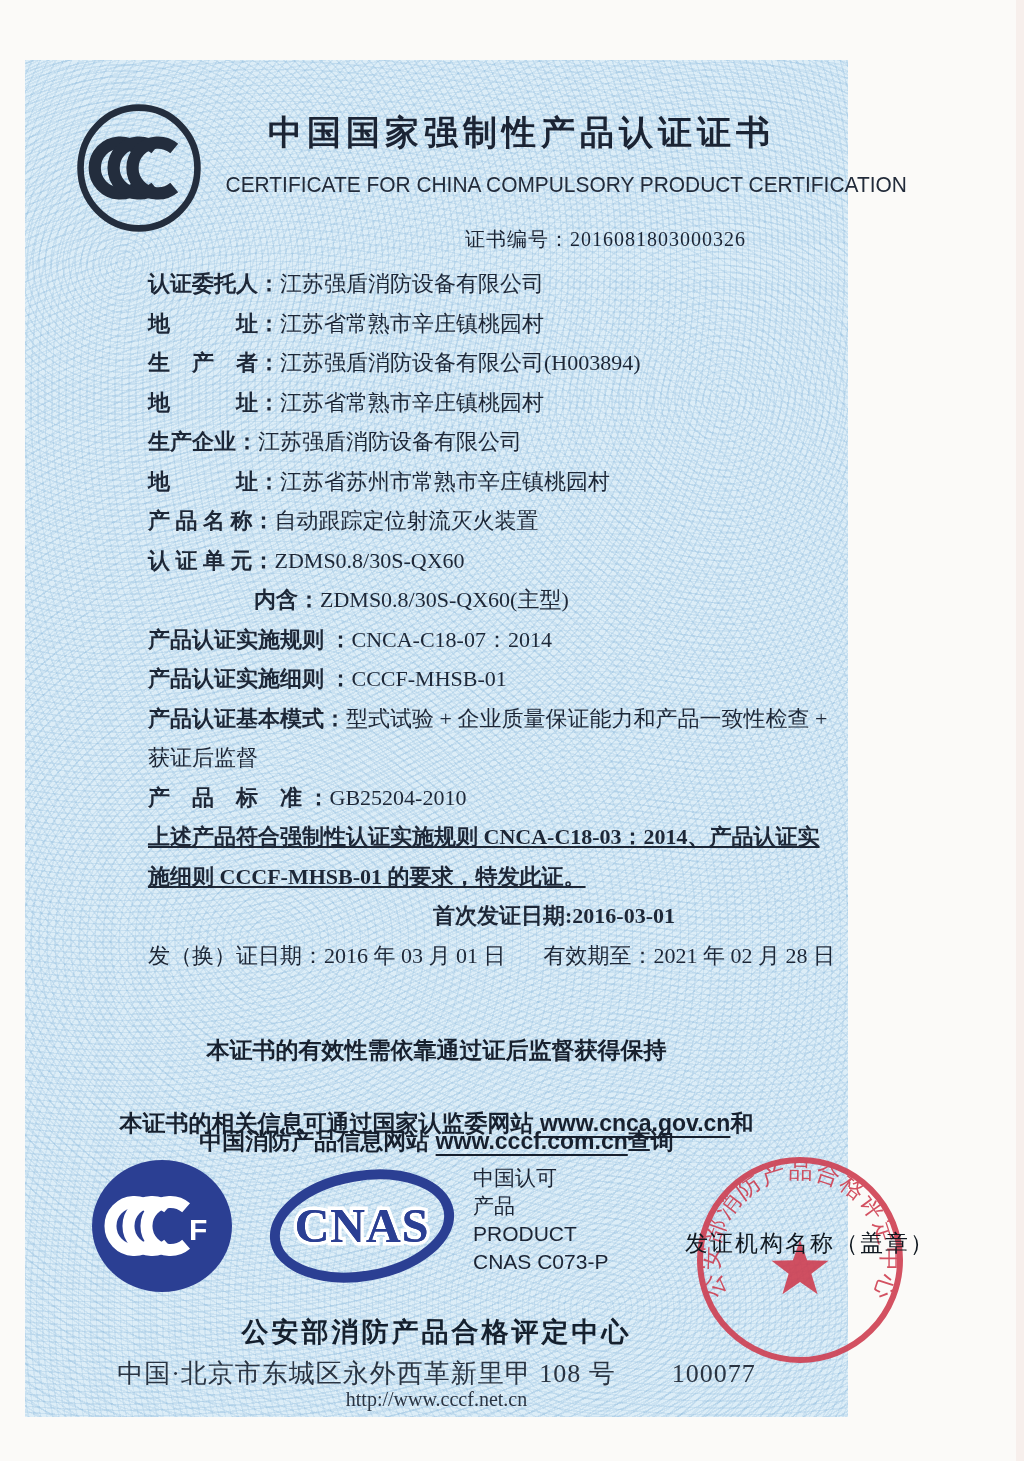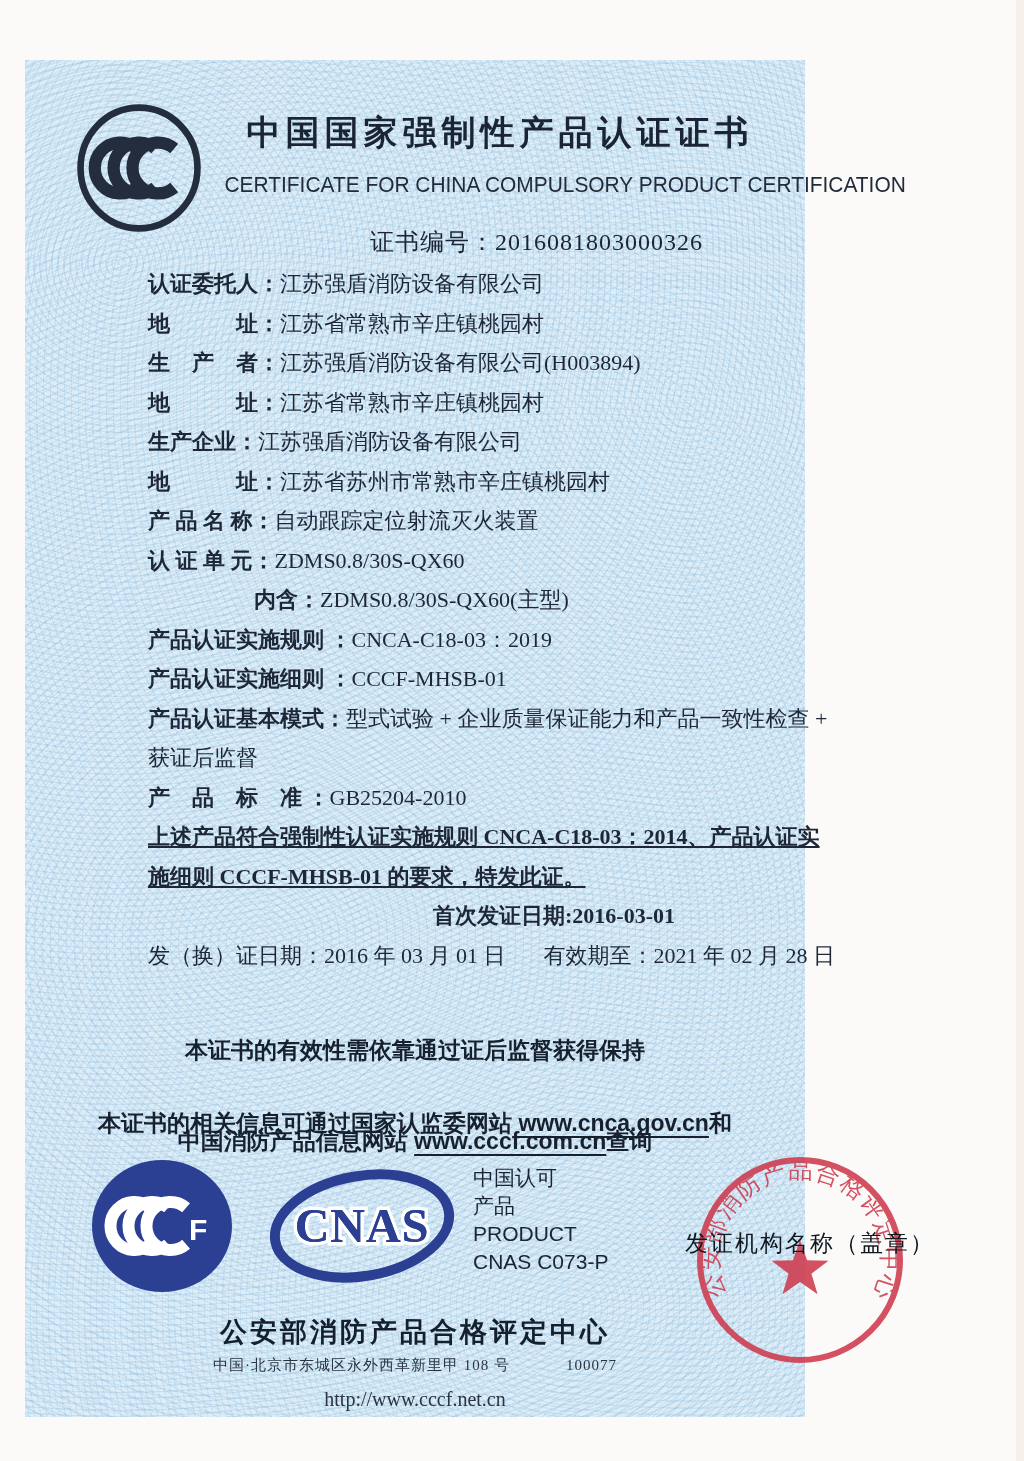--- a/index.html
+++ b/index.html
@@ -9,48 +9,49 @@
   }
   .page::after{content:"";position:absolute;right:0;top:0;width:8px;height:100%;background:#f7efec;}
   .cert{
     position:absolute;left:25px;top:60px;width:780px;height:1357px;
     background-color:#dcedf7;
     background-image:
       repeating-radial-gradient(circle at 12% 15%, rgba(125,175,215,.22) 0 1.5px, rgba(0,0,0,0) 1.5px 6px),
       repeating-radial-gradient(circle at 85% 25%, rgba(125,175,215,.18) 0 1.5px, rgba(0,0,0,0) 1.5px 7px),
       repeating-radial-gradient(circle at 30% 65%, rgba(125,175,215,.18) 0 1.5px, rgba(0,0,0,0) 1.5px 8px),
       repeating-radial-gradient(circle at 70% 92%, rgba(125,175,215,.16) 0 1.5px, rgba(0,0,0,0) 1.5px 6px);
+    padding-left: 43px;
   }
   .logo-ccc{position:absolute;left:48px;top:38px;width:132px;height:140px;}
   .title-wrap{position:absolute;left:185px;right:15px;top:50px;text-align:center;}
   .title-cn{font-size:34px;font-weight:bold;letter-spacing:5px;color:#1b2434;white-space:nowrap;}
   .title-en{margin-top:16px;font-size:22px;color:#222b3a;font-family:"Liberation Sans","DejaVu Sans",sans-serif;
             white-space:nowrap;transform:scaleX(.95);transform-origin:center;letter-spacing:0;}
-  .certno{position:absolute;right:102px;top:166px;font-size:24px;letter-spacing:1px;color:#1b2434;}
+  .certno{position:absolute;right:102px;top:166px;font-size:20px;letter-spacing:1px;color:#1b2434;}
   .body{position:absolute;left:123px;top:204px;width:800px;font-size:22px;line-height:39.5px;}
   .row{white-space:nowrap;}
   .row .lbl{font-weight:bold;}
   .row.indent{padding-left:106px;}
   .statement{font-weight:bold;width:672px;text-decoration:underline;}
   .first-issue{font-weight:bold;padding-left:285px;white-space:nowrap;}
   .issue-line{font-weight:normal;white-space:nowrap;}
   .issue-line .gap{display:inline-block;width:38px;}
   .note{position:absolute;left:0;width:100%;text-align:center;font-size:23px;font-weight:bold;
         font-family:"Liberation Sans","DejaVu Sans",sans-serif;color:#17202e;}
   .note .url{text-decoration:underline;text-underline-offset:5px;}
   .n1{top:975px;font-family:Liberation Mono, monospace;} .n2{top:1016px;margin-top:32px;} .n3{top:1066px;}
   .logo-cccf{position:absolute;left:64px;top:1096px;width:148px;height:140px;}
   .logo-cnas{position:absolute;left:242px;top:1104px;width:190px;height:125px;}
   .acc-text{position:absolute;left:448px;top:1104px;font-size:21px;line-height:28px;color:#1b2434;}
   .acc-text .en{font-family:"Liberation Sans","DejaVu Sans",sans-serif;}
   .stamp{position:absolute;left:655px;top:1093px;width:240px;height:240px;opacity:.88;}
   .stamp-caption{position:absolute;left:660px;top:1168px;font-size:23px;letter-spacing:2px;color:#101820;white-space:nowrap;}
   .issuer{position:absolute;left:0;width:100%;top:1254px;text-align:center;font-size:27px;font-weight:bold;
           letter-spacing:3px;color:#15202e;}
-  .addr{position:absolute;left:0;width:100%;top:1296px;text-align:center;font-size:15px;color:#2a3442;letter-spacing:1px;}
+  .addr{position:absolute;left:0;width:100%;top:1296px;text-align:center;font-size:26px;color:#2a3442;letter-spacing:1px;}
   .addr .spacer{display:inline-block;width:56px;}
   .site{position:absolute;left:0;width:100%;top:1328px;text-align:center;font-size:20px;color:#2a3442;}
   .serial{position:absolute;left:36px;top:1496px;white-space:nowrap;}
   .serial .pfx{font-size:36px;color:#a33a2c;font-family:"Liberation Serif",serif;}
   .serial .num{font-size:36px;font-weight:bold;color:#e6251c;font-family:"Liberation Mono","DejaVu Sans Mono",monospace;
                letter-spacing:3px;margin-left:8px;}
 </style>
 </head>
 <body>
 
@@ -74,21 +75,21 @@
     <div class="body">
       <div class="row"><span class="lbl">认证委托人：</span><span class="val">江苏强盾消防设备有限公司</span></div>
       <div class="row"><span class="lbl">地　　　址：</span><span class="val">江苏省常熟市辛庄镇桃园村</span></div>
       <div class="row"><span class="lbl">生　产　者：</span><span class="val">江苏强盾消防设备有限公司(H003894)</span></div>
       <div class="row"><span class="lbl">地　　　址：</span><span class="val">江苏省常熟市辛庄镇桃园村</span></div>
       <div class="row"><span class="lbl">生产企业：</span><span class="val">江苏强盾消防设备有限公司</span></div>
       <div class="row"><span class="lbl">地　　　址：</span><span class="val">江苏省苏州市常熟市辛庄镇桃园村</span></div>
       <div class="row"><span class="lbl">产 品 名 称：</span><span class="val">自动跟踪定位射流灭火装置</span></div>
       <div class="row"><span class="lbl">认 证 单 元：</span><span class="val">ZDMS0.8/30S-QX60</span></div>
       <div class="row indent"><span class="lbl">内含：</span><span class="val">ZDMS0.8/30S-QX60(主型)</span></div>
-      <div class="row"><span class="lbl">产品认证实施规则 ：</span><span class="val">CNCA-C18-03：2019</span></div>
+      <div class="row"><span class="lbl">产品认证实施规则 ：</span><span class="val">CNCA-C18-07：2014</span></div>
       <div class="row"><span class="lbl">产品认证实施细则 ：</span><span class="val">CCCF-MHSB-01</span></div>
       <div class="row"><span class="lbl">产品认证基本模式：</span><span class="val">型式试验 + 企业质量保证能力和产品一致性检查 +</span></div>
       <div class="row"><span class="lbl"></span><span class="val">获证后监督</span></div>
       <div class="row"><span class="lbl">产　品　标　准 ：</span><span class="val">GB25204-2010</span></div>
       <div class="statement">上述产品符合强制性认证实施规则 CNCA-C18-03：2014、产品认证实施细则 CCCF-MHSB-01 的要求，特发此证。</div>
       <div class="first-issue">首次发证日期:2016-03-01</div>
       <div class="issue-line"><span>发（换）证日期：2016 年 03 月 01 日</span><span class="gap"></span><span>有效期至：2021 年 02 月 28 日</span></div>
     </div>
 
     <div class="note n1">本证书的有效性需依靠通过证后监督获得保持</div>

